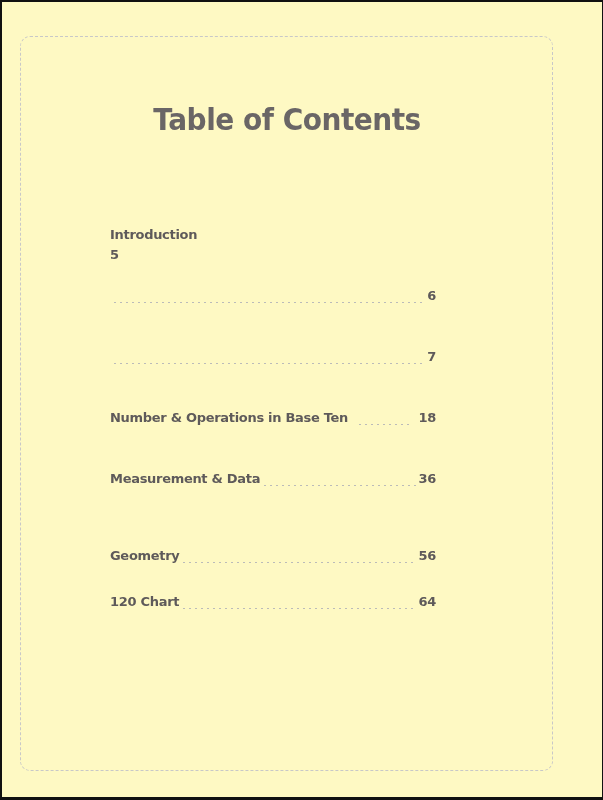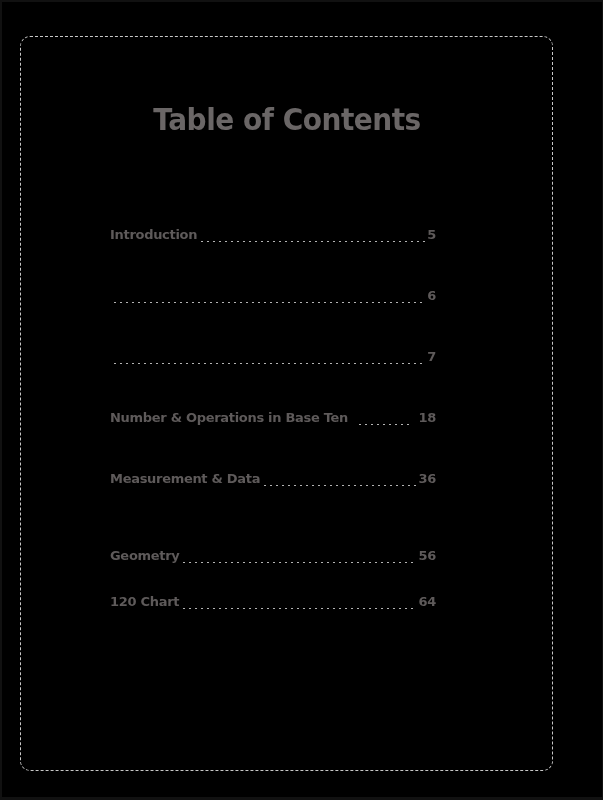--- a/index.html
+++ b/index.html
@@ -1,20 +1,20 @@
 <!DOCTYPE html>
 <html><head>
 <meta charset="utf-8">
 <style>
   html, body { margin: 0; padding: 0; background: #ffffff; }
   body { width: 603px; height: 800px; position: relative; overflow: hidden; }
   .page {
     position: absolute; left: 0; top: 0; width: 603px; height: 800px;
     box-sizing: border-box; border: 2px solid #111; border-right-width: 1px; border-bottom-width: 3px;
-    background: #000000;
+    background: #fef9c3;
   }
   .frame {
     position: absolute; left: 18px; top: 34px; width: 533px; height: 735px;
     box-sizing: border-box; border: 1.5px dashed #c8c8c8; border-radius: 10px;
   }
   .title {
     position: absolute; left: 0; top: 101px; width: 570px; text-align: center;
     font-family: "DejaVu Sans", sans-serif; font-weight: bold; font-size: 28px;
     color: #6a6666; letter-spacing: -0.5px; transform: scaleY(1.08);
   }
@@ -37,21 +37,21 @@
 </style>
 </head>
 <body>
 
 <div class="page">
   <div class="frame"></div>
 
   <div class="title">Table of Contents</div>
 
   <div class="toc">
-    <div class="row" style="top:225px;">
+    <div class="row" style="top:225px;flex-direction:column;">
       <span class="label">Introduction</span>
       <span class="leader"></span>
       <span class="page-num">5</span>
     </div>
     <div class="row" style="top:286px;">
       <span class="leader"></span>
       <span class="page-num">6</span>
     </div>
     <div class="row" style="top:347px;">
       <span class="leader"></span>

